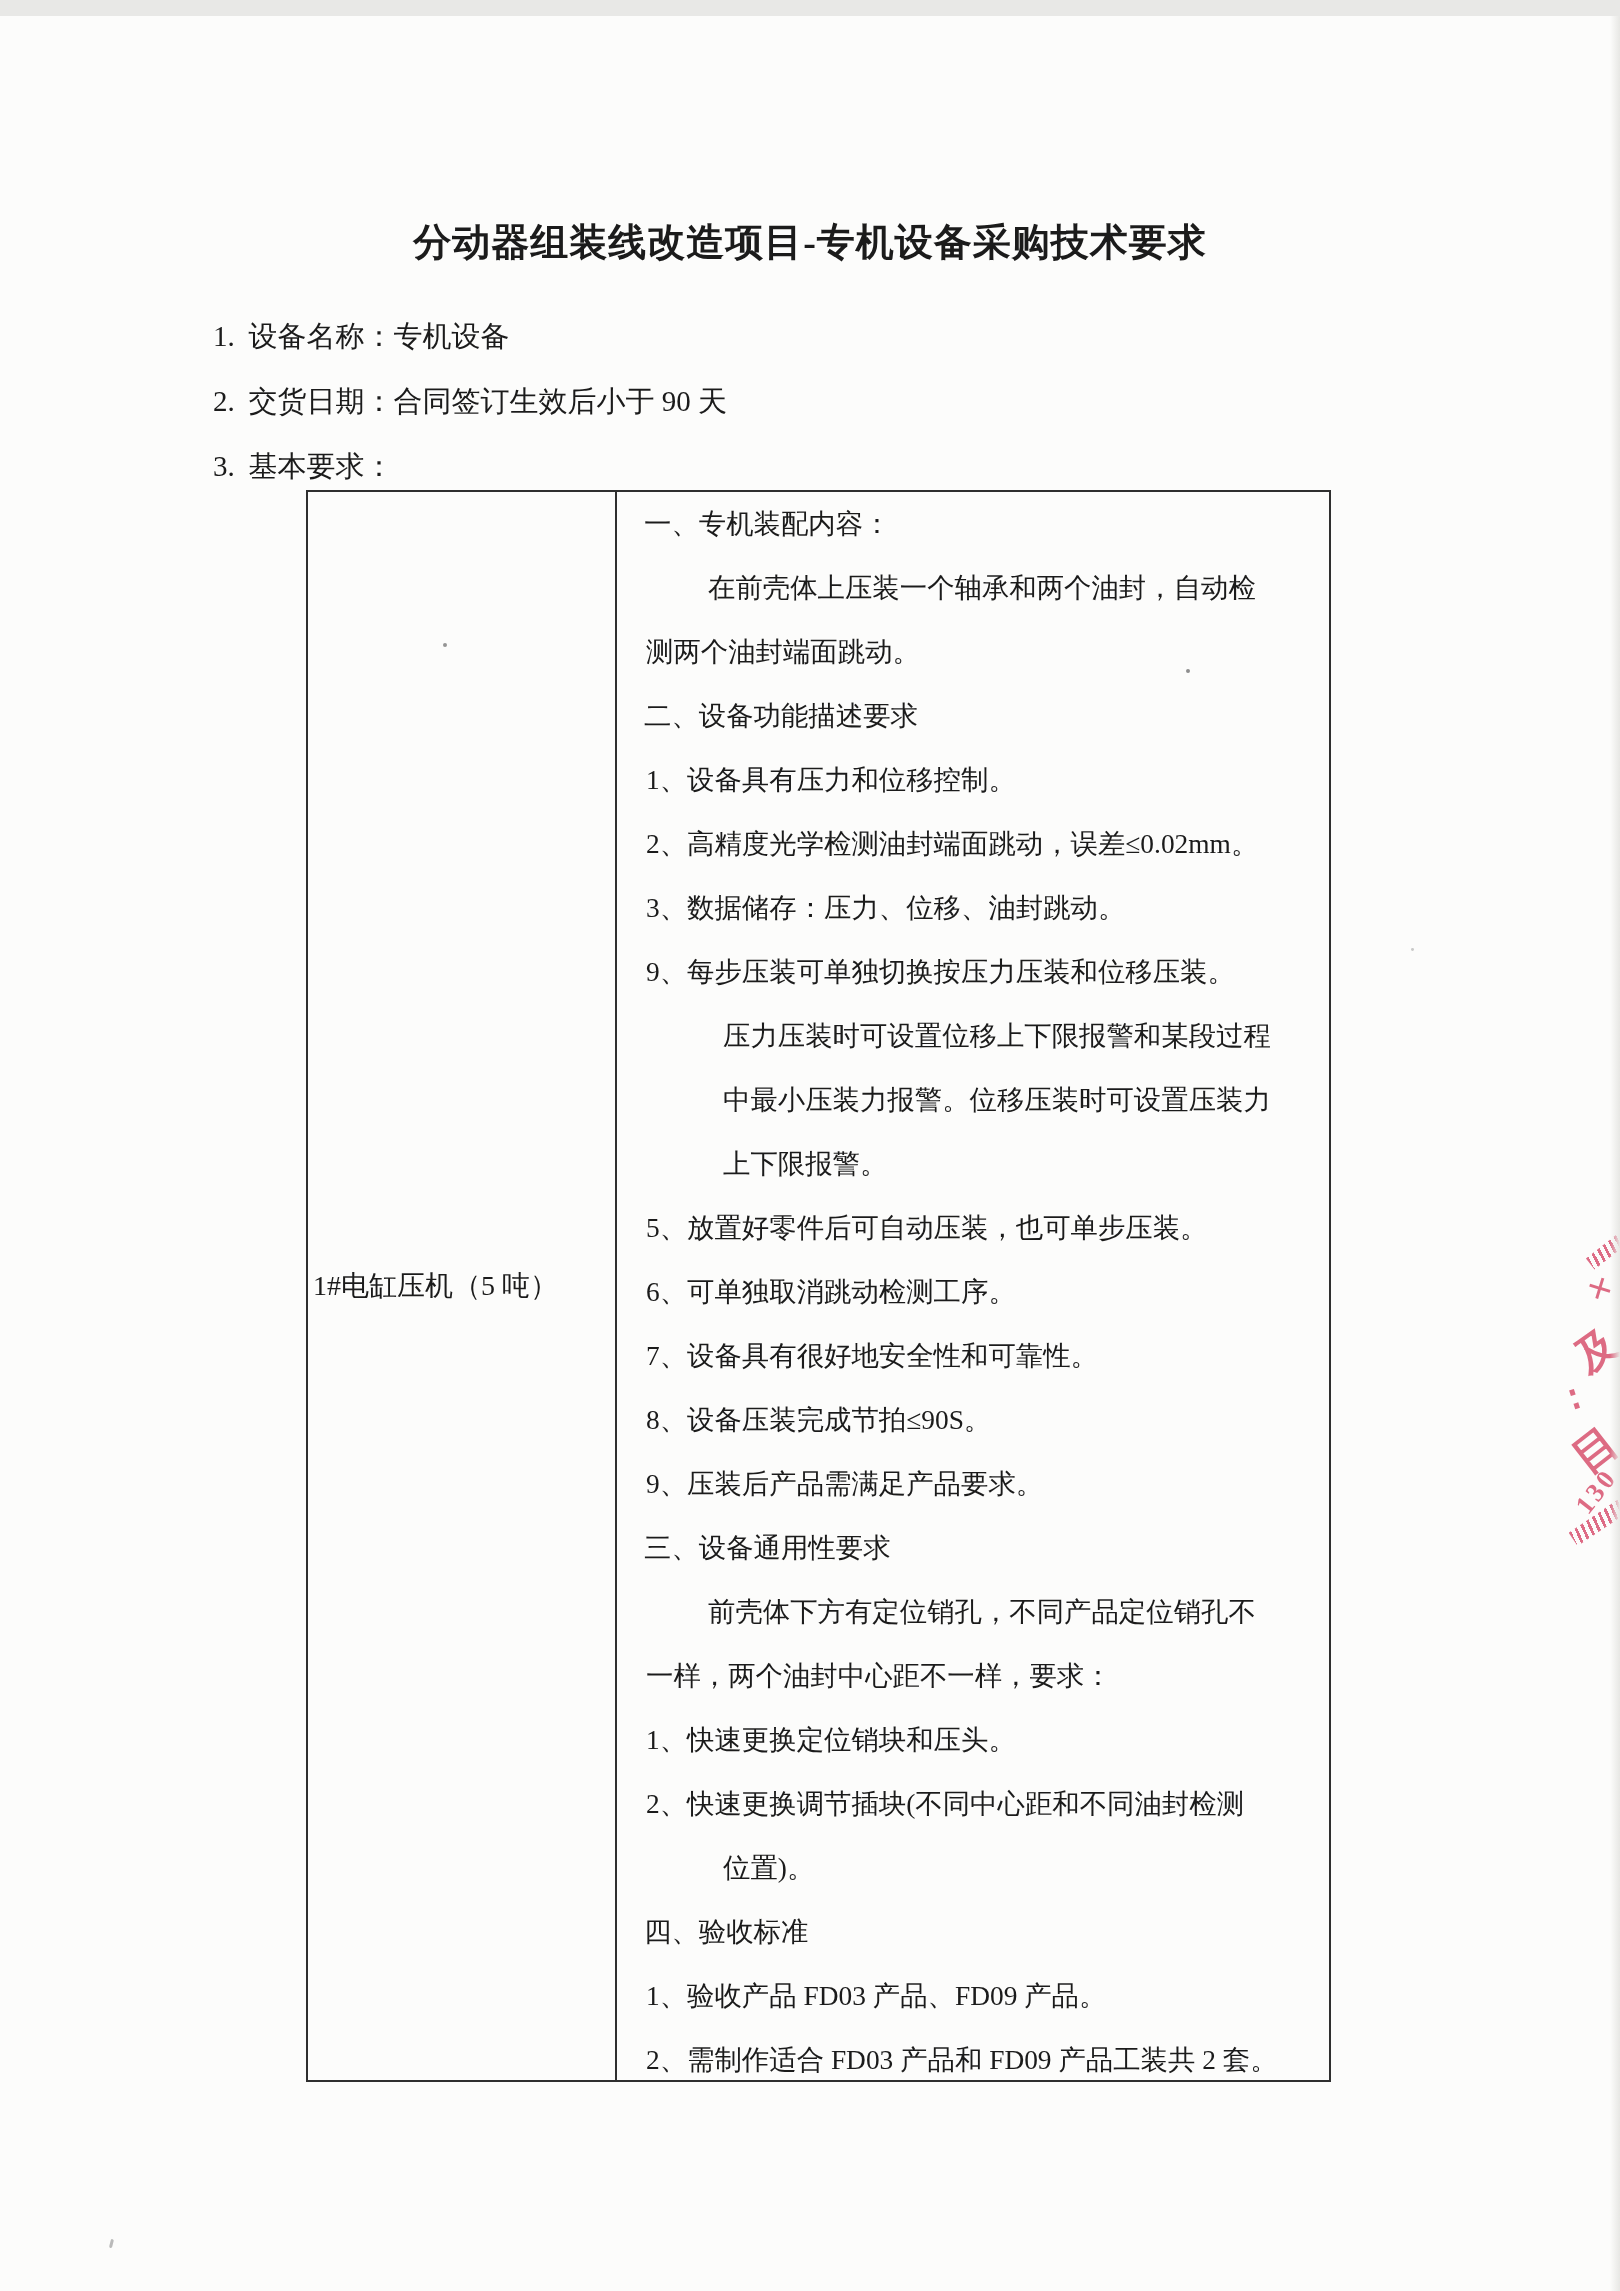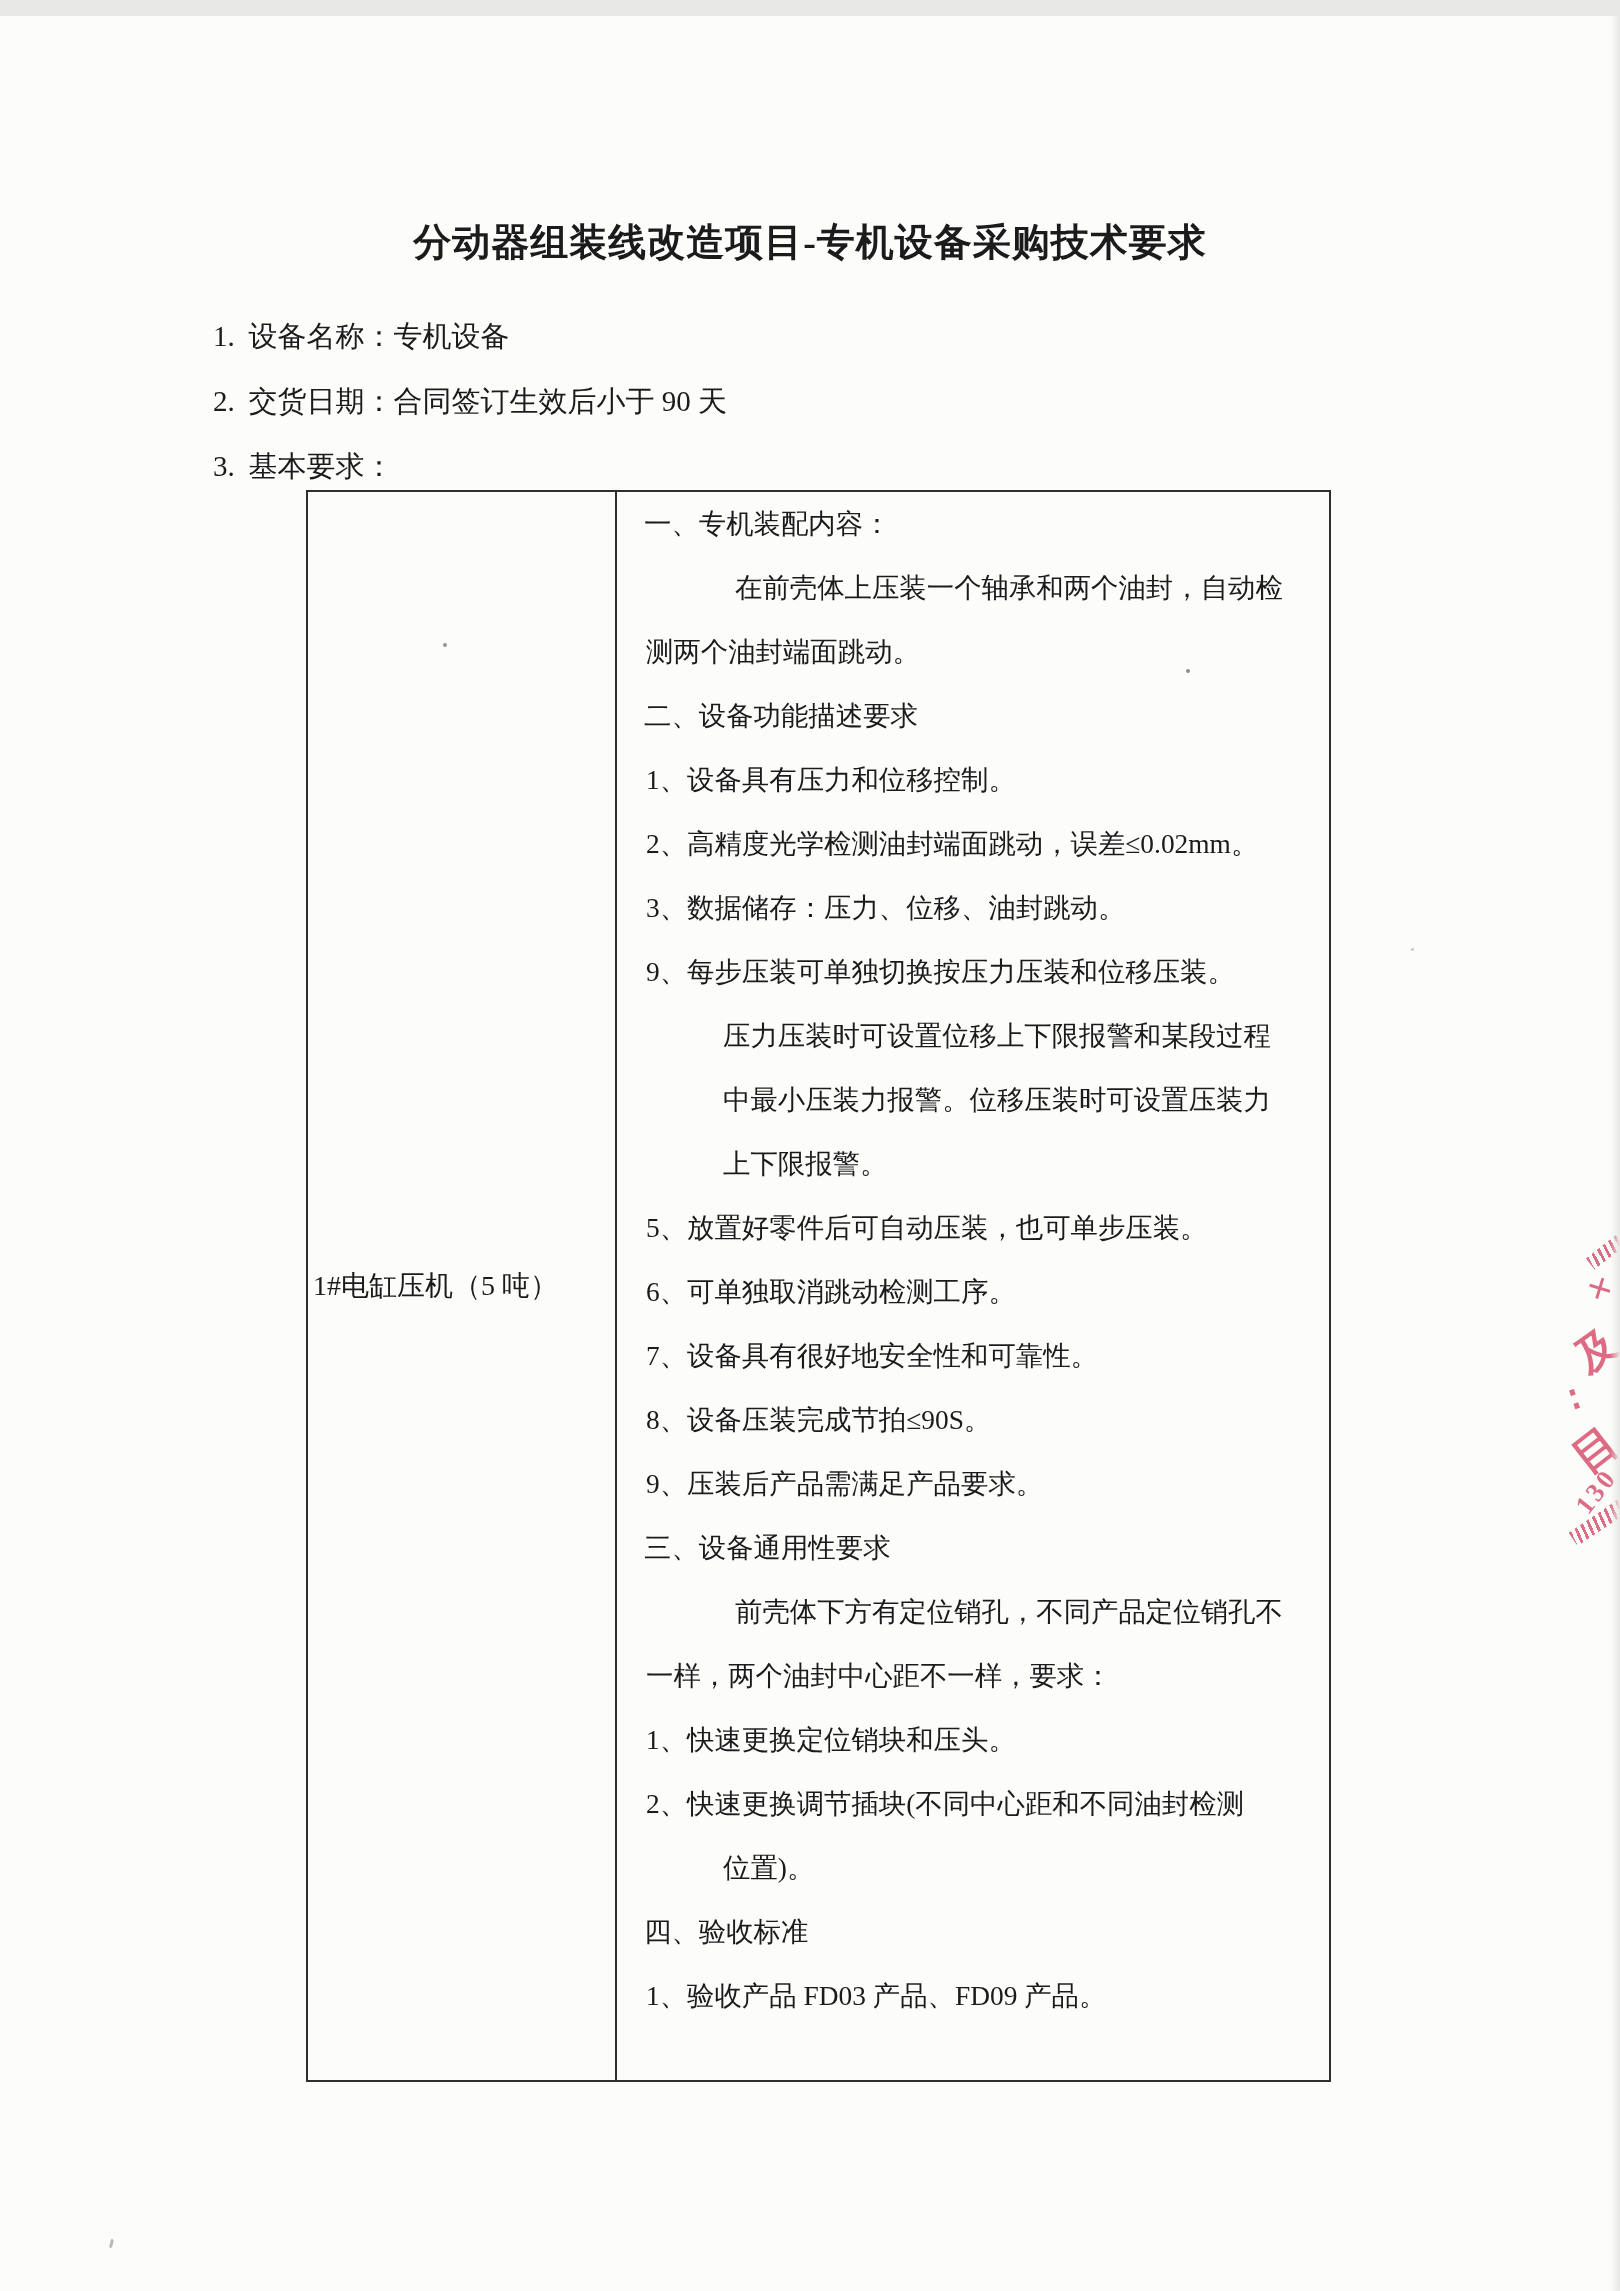--- a/index.html
+++ b/index.html
@@ -47,21 +47,21 @@
   .cell-right{
     flex:1;
     overflow:hidden;
     font-size:27.4px;
     white-space:nowrap;
   }
   .ln{height:64px;line-height:64px;}
   .ln[data-indent="sec"]{padding-left:27px;}
   .ln[data-indent="item"]{padding-left:29px;}
   .ln[data-indent="cont"]{padding-left:106px;}
-  .ln[data-indent="para"]{padding-left:118px;}
+  .ln[data-indent="para"]{padding-left:91px;}
   
   .stamp{
     position:absolute;left:1564px;top:1217px;width:56px;height:306px;
     pointer-events:none;
   }
   .stamp .frag{
     position:absolute;
     color:rgba(211,65,97,.78);
     font-weight:bold;
     font-family:"Liberation Serif","DejaVu Serif",serif;
@@ -128,20 +128,21 @@
       <div class="ln" data-indent="item">8、设备压装完成节拍≤90S。</div>
       <div class="ln" data-indent="item">9、压装后产品需满足产品要求。</div>
       <div class="ln" data-indent="sec">三、设备通用性要求</div>
       <div class="ln" data-indent="para">前壳体下方有定位销孔，不同产品定位销孔不</div>
       <div class="ln" data-indent="item">一样，两个油封中心距不一样，要求：</div>
       <div class="ln" data-indent="item">1、快速更换定位销块和压头。</div>
       <div class="ln" data-indent="item">2、快速更换调节插块(不同中心距和不同油封检测</div>
       <div class="ln" data-indent="cont">位置)。</div>
       <div class="ln" data-indent="sec">四、验收标准</div>
       <div class="ln" data-indent="item">1、验收产品 FD03 产品、FD09 产品。</div>
+      <div class="ln" data-indent="item">2、需制作适合 FD03 产品和 FD09 产品工装共 2 套。</div>
     </div>
   </div>
 
   <div class="stamp">
     <div class="hatch h1"></div>
     <span class="frag f1">×</span>
     <span class="frag f2">及</span>
     <span class="frag f3">∶</span>
     <span class="frag f4">目</span>
     <span class="frag f5">130</span>

